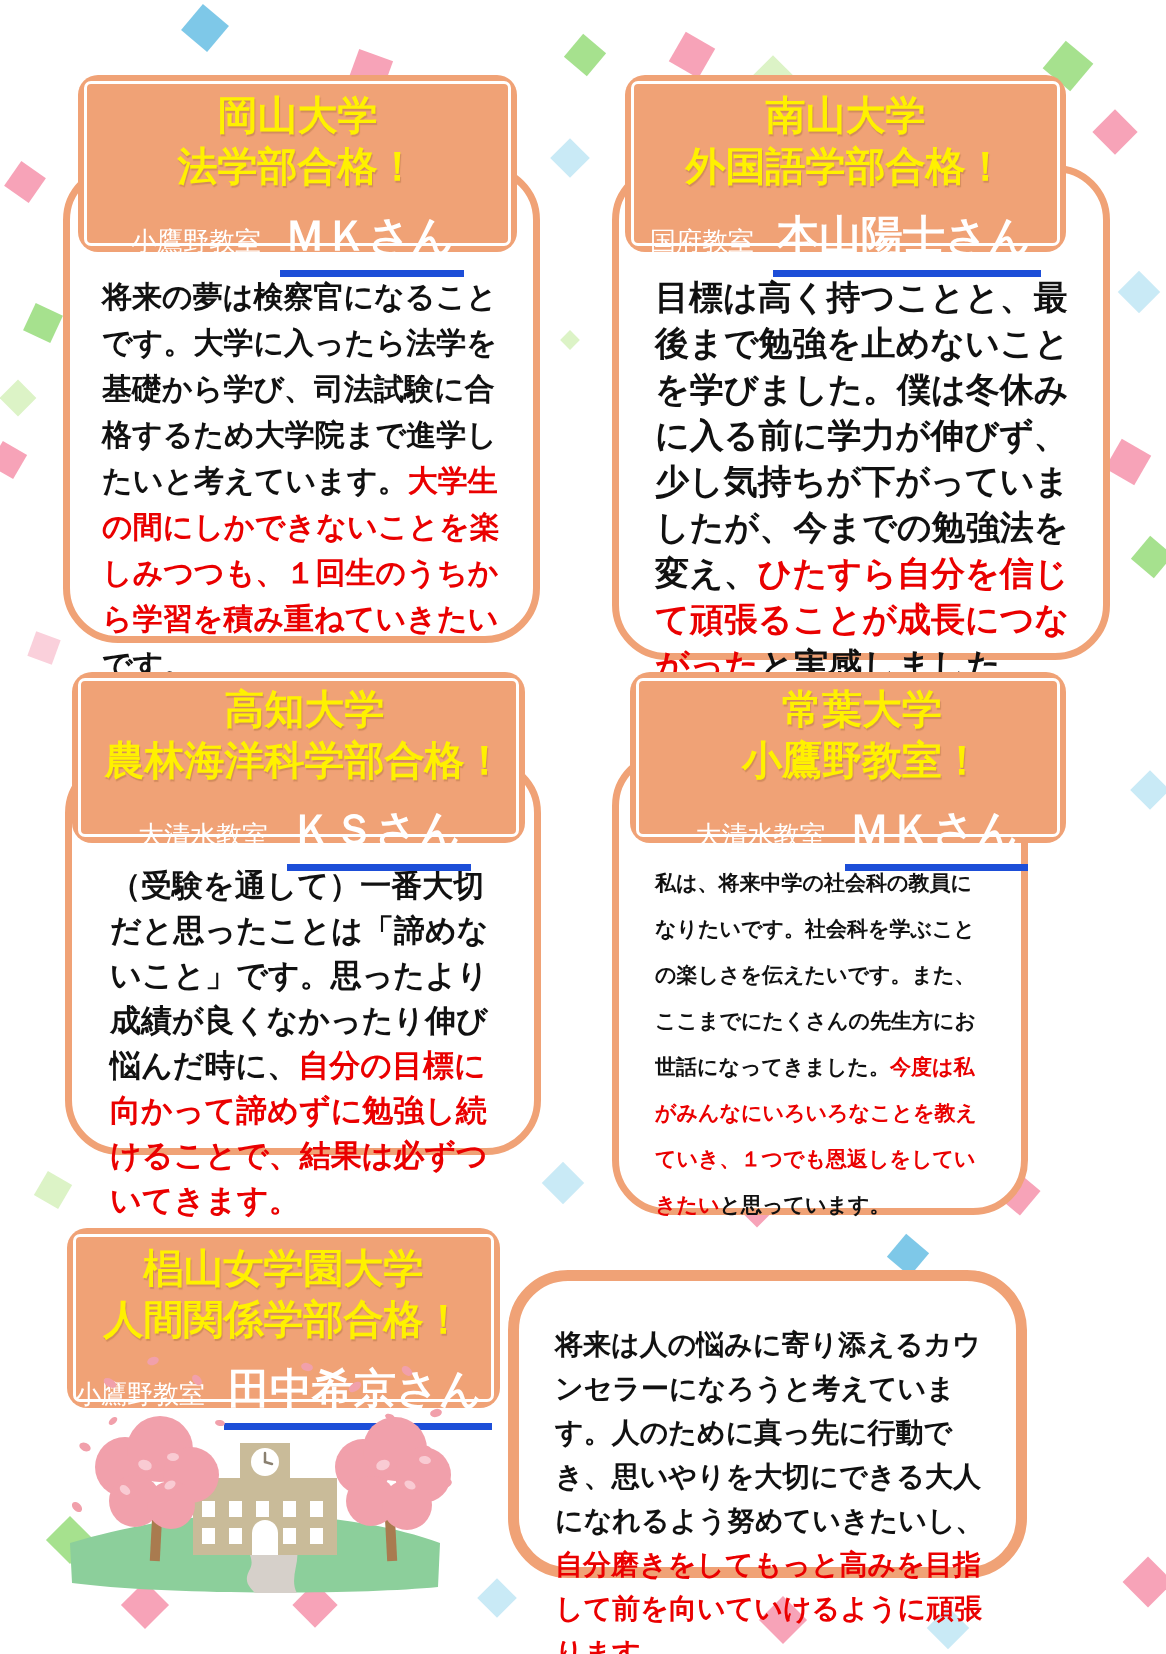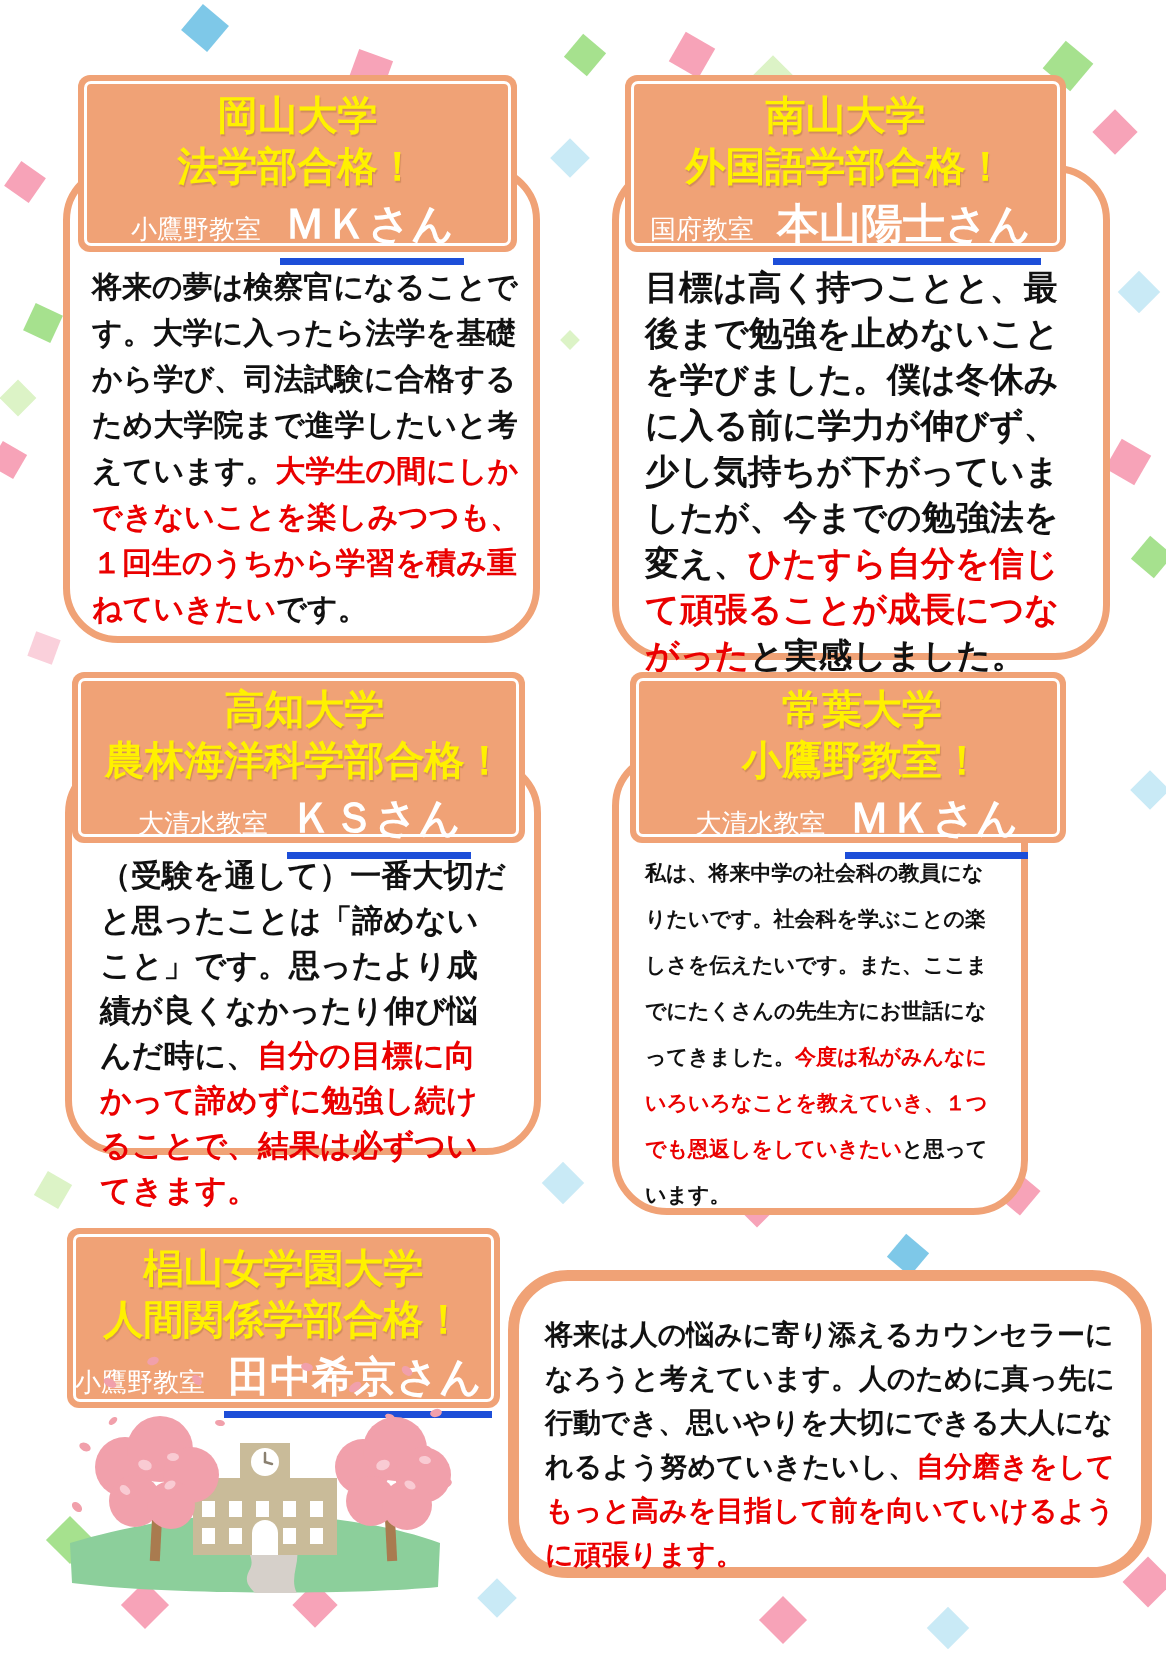--- a/index.html
+++ b/index.html
@@ -4,42 +4,42 @@
 <style>
   html,body{margin:0;padding:0;background:#e8e8e8;}
   .page{position:relative;width:1166px;height:1654px;margin:0 auto;background:#ffffff;
         overflow:hidden;font-family:"Liberation Sans",sans-serif;}
   
   #confetti-layer{position:absolute;inset:0;z-index:1;}
   .confetto{position:absolute;}
   
   .bubble{position:absolute;z-index:2;background:#fff;border:7px solid var(--orange);
           border-radius:55px;box-sizing:border-box;}
-  .msg{margin:0;font-weight:bold;color:var(--ink);letter-spacing:0;}
+  .msg{margin:10px;font-weight:bold;color:var(--ink);letter-spacing:0;}
   .msg .red{color:var(--red);}
-  .header{position:absolute;z-index:3;background:var(--orange);border-radius:12px;box-sizing:border-box;}
+  .header{position:absolute;z-index:3;background:var(--orange);border-radius:20px;box-sizing:border-box;}
   .inner-border{position:absolute;inset:6px;border:3px solid #ffffff;border-radius:7px;pointer-events:none;}
   .title{position:relative;text-align:center;color:var(--yellow);font-weight:bold;
          font-size:40px;line-height:51px;margin-top:15px;
          text-shadow:1px 2px 1px rgba(120,70,20,0.25);}
   .who{position:relative;display:flex;justify-content:center;align-items:baseline;gap:19px;
-       margin-top:4px;color:#ffffff;}
+       margin-top:16px;color:#ffffff;}
   .room{font-size:26px;}
   .stud{font-size:42px;font-weight:bold;border-bottom:7px solid #1d4ed8;padding:0 10px 6px 4px;}
   
   #h1{left:78px;top:75px;width:439px;height:177px;}
   #b1{left:63px;top:165px;width:477px;height:478px;padding:92px 12px 0 22px;font-size:30px;line-height:46px;}
   #h2{left:625px;top:75px;width:441px;height:177px;}
   #b2{left:612px;top:165px;width:498px;height:495px;padding:92px 20px 0 26px;font-size:34px;line-height:46px;}
   #h3{left:72px;top:672px;width:453px;height:171px;padding-left:12px;}
   #b3{left:65px;top:758px;width:476px;height:397px;padding:88px 28px 0 28px;font-size:31px;line-height:45px;}
   #h4{left:630px;top:672px;width:436px;height:171px;padding-left:28px;}
   #b4{left:612px;top:751px;width:416px;height:464px;padding:92px 22px 0 26px;font-size:21px;line-height:46px;}
   #h5{left:67px;top:1228px;width:433px;height:180px;}
-  #b5{left:508px;top:1270px;width:644px;height:308px;border-width:11px;border-radius:60px;
+  #b5{left:508px;top:1270px;width:519px;height:308px;border-width:11px;border-radius:60px;
       padding:32px 22px 0 26px;font-size:28px;line-height:44px;}
   #h3 .title,#h4 .title{margin-top:12px;}
   
   #school{position:absolute;left:55px;top:1325px;width:400px;height:300px;z-index:4;pointer-events:none;}
 </style>
 </head>
 <body>
 
 <div class="page">
   <div id="confetti-layer">

